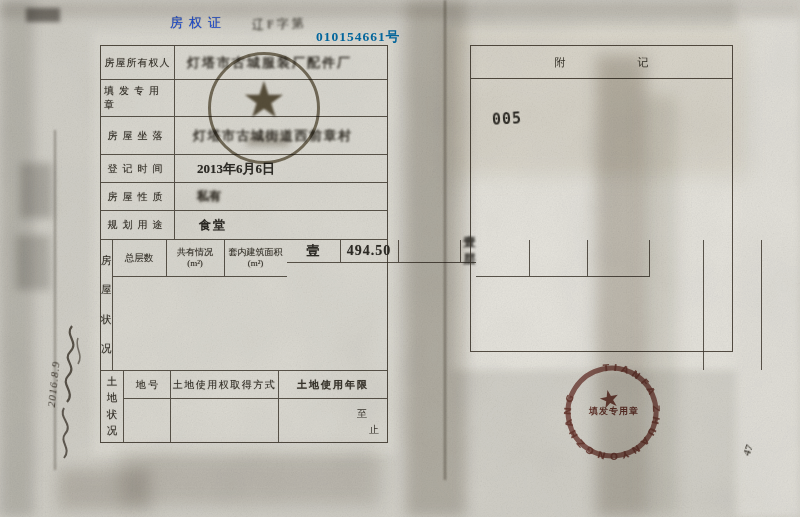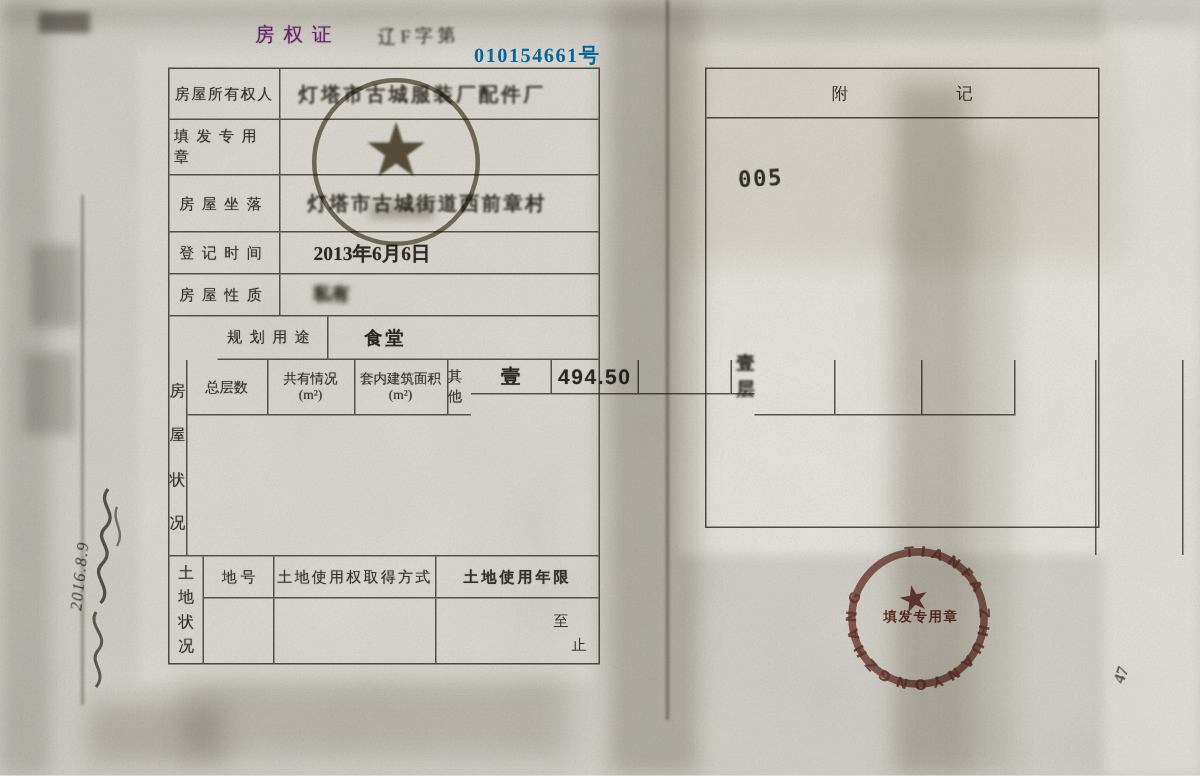--- a/index.html
+++ b/index.html
@@ -6,28 +6,28 @@
   body{width:800px;height:517px;position:relative;overflow:hidden;
        background:#d3d1c9;font-family:"Liberation Serif", serif;}
   .abs{position:absolute;}
   .noevt{pointer-events:none;}
   
   .paper{filter:blur(4px);}
   #paper-left{left:92px;top:32px;width:304px;height:424px;background:#dcdad2;}
   #paper-right{left:452px;top:28px;width:296px;height:342px;background:#e7e5de;}
   #paper-edge{left:736px;top:0;width:64px;height:517px;background:#e3e1da;}
   
-  .hdr-txt{color:#701a75;text-shadow:0 0 1px rgba(60,55,45,.55);}
+  .hdr-txt{color:#1d4ed8;text-shadow:0 0 1px rgba(60,55,45,.55);}
   #cert-title{left:170px;top:14px;font-size:13px;letter-spacing:6px;filter:blur(.4px);}
   #cert-series{left:252px;top:16px;font-size:12px;letter-spacing:3px;color:#45423a;
                filter:blur(.8px);transform:rotate(-2deg);}
   #cert-number{left:316px;top:28px;font-size:13.5px;font-weight:bold;color:#0369a1;
                letter-spacing:1px;filter:blur(.5px);}
   
-  #cert-table{left:112px;top:45px;width:288px;height:398px;
+  #cert-table{left:100px;top:45px;width:288px;height:398px;
               border:1px solid rgba(55,48,38,.85);box-sizing:border-box;
               color:#38342c;}
   .trow{display:flex;border-bottom:1px solid rgba(55,48,38,.8);box-sizing:border-box;}
   .tl{width:74px;border-right:1px solid rgba(55,48,38,.8);box-sizing:border-box;
       display:flex;align-items:center;justify-content:center;font-size:10px;
       letter-spacing:1px;padding:0 3px;text-shadow:0 0 .8px rgba(60,55,45,.5);}
   .tl.just{letter-spacing:5px;}
   .tv{flex:1;display:flex;align-items:center;font-size:12px;}
   .smudge{filter:blur(.8px);}
   .vcol{display:flex;flex-direction:column;align-items:center;justify-content:space-around;
@@ -114,21 +114,21 @@
   </div>
   <div class="trow" style="height:28px;">
     <div class="tl just">登记时间</div>
     <div class="tv bold-val" style="padding-left:22px;font-size:13px;">2013年6月6日</div>
   </div>
   <div class="trow" style="height:28px;">
     <div class="tl just">房屋性质</div>
     <div class="tv" style="padding-left:22px;filter:blur(1.3px);font-weight:bold;
          text-shadow:0 0 3px rgba(70,62,50,.8);">私有</div>
   </div>
-  <div class="trow" style="height:29px;margin-left:32px;">
+  <div class="trow" style="height:29px;">
     <div class="tl just">规划用途</div>
     <div class="tv bold-val" style="padding-left:24px;letter-spacing:2px;">食堂</div>
   </div>
 
   <div style="display:flex;height:131px;border-bottom:1px solid rgba(55,48,38,.8);box-sizing:border-box;">
     <div class="vcol" style="width:23px;">
       <span>房</span>
       <span>屋</span>
       <span>状</span>
       <span>况</span>
@@ -137,26 +137,25 @@
       <div style="display:flex;height:37px;border-bottom:1px solid rgba(55,48,38,.8);box-sizing:border-box;">
         <div class="cell" style="width:54px;font-size:9.5px;text-shadow:0 0 .8px rgba(60,55,45,.5);">总层数</div>
         <div class="cell hd2" style="width:58px;">
           <span>共有情况</span>
           <span>(m²)</span>
         </div>
         <div class="cell hd2" style="width:62px;">
           <span>套内建筑面积</span>
           <span>(m²)</span>
         </div>
-        <div class="cell" style="flex:1;font-size:9.5px;letter-spacing:6px;text-shadow:0 0 .8px rgba(60,55,45,.5);">其  他</div>
       </div>
       <div style="display:flex;height:23px;border-bottom:1px solid rgba(55,48,38,.8);box-sizing:border-box;">
         <div class="cell bold-val" style="width:54px;font-size:13px;">壹</div>
         <div class="cell bold-val" style="width:58px;font-size:14px;letter-spacing:1px;
-             font-family:Liberation Sans, sans-serif;">494.50</div>
+             font-family:Liberation Serif, serif;">494.50</div>
         <div class="cell" style="width:62px;"></div>
         <div class="cell bold-val smudge" style="flex:1;justify-content:flex-start;padding-left:3px;font-size:12px;">壹层</div>
       </div>
       <div style="display:flex;height:37px;border-bottom:1px solid rgba(55,48,38,.8);box-sizing:border-box;">
         <div class="cell" style="width:54px;"></div>
         <div class="cell" style="width:58px;"></div>
         <div class="cell" style="width:62px;"></div>
         <div class="cell" style="flex:1;"></div>
       </div>
       <div style="display:flex;flex:1;">

